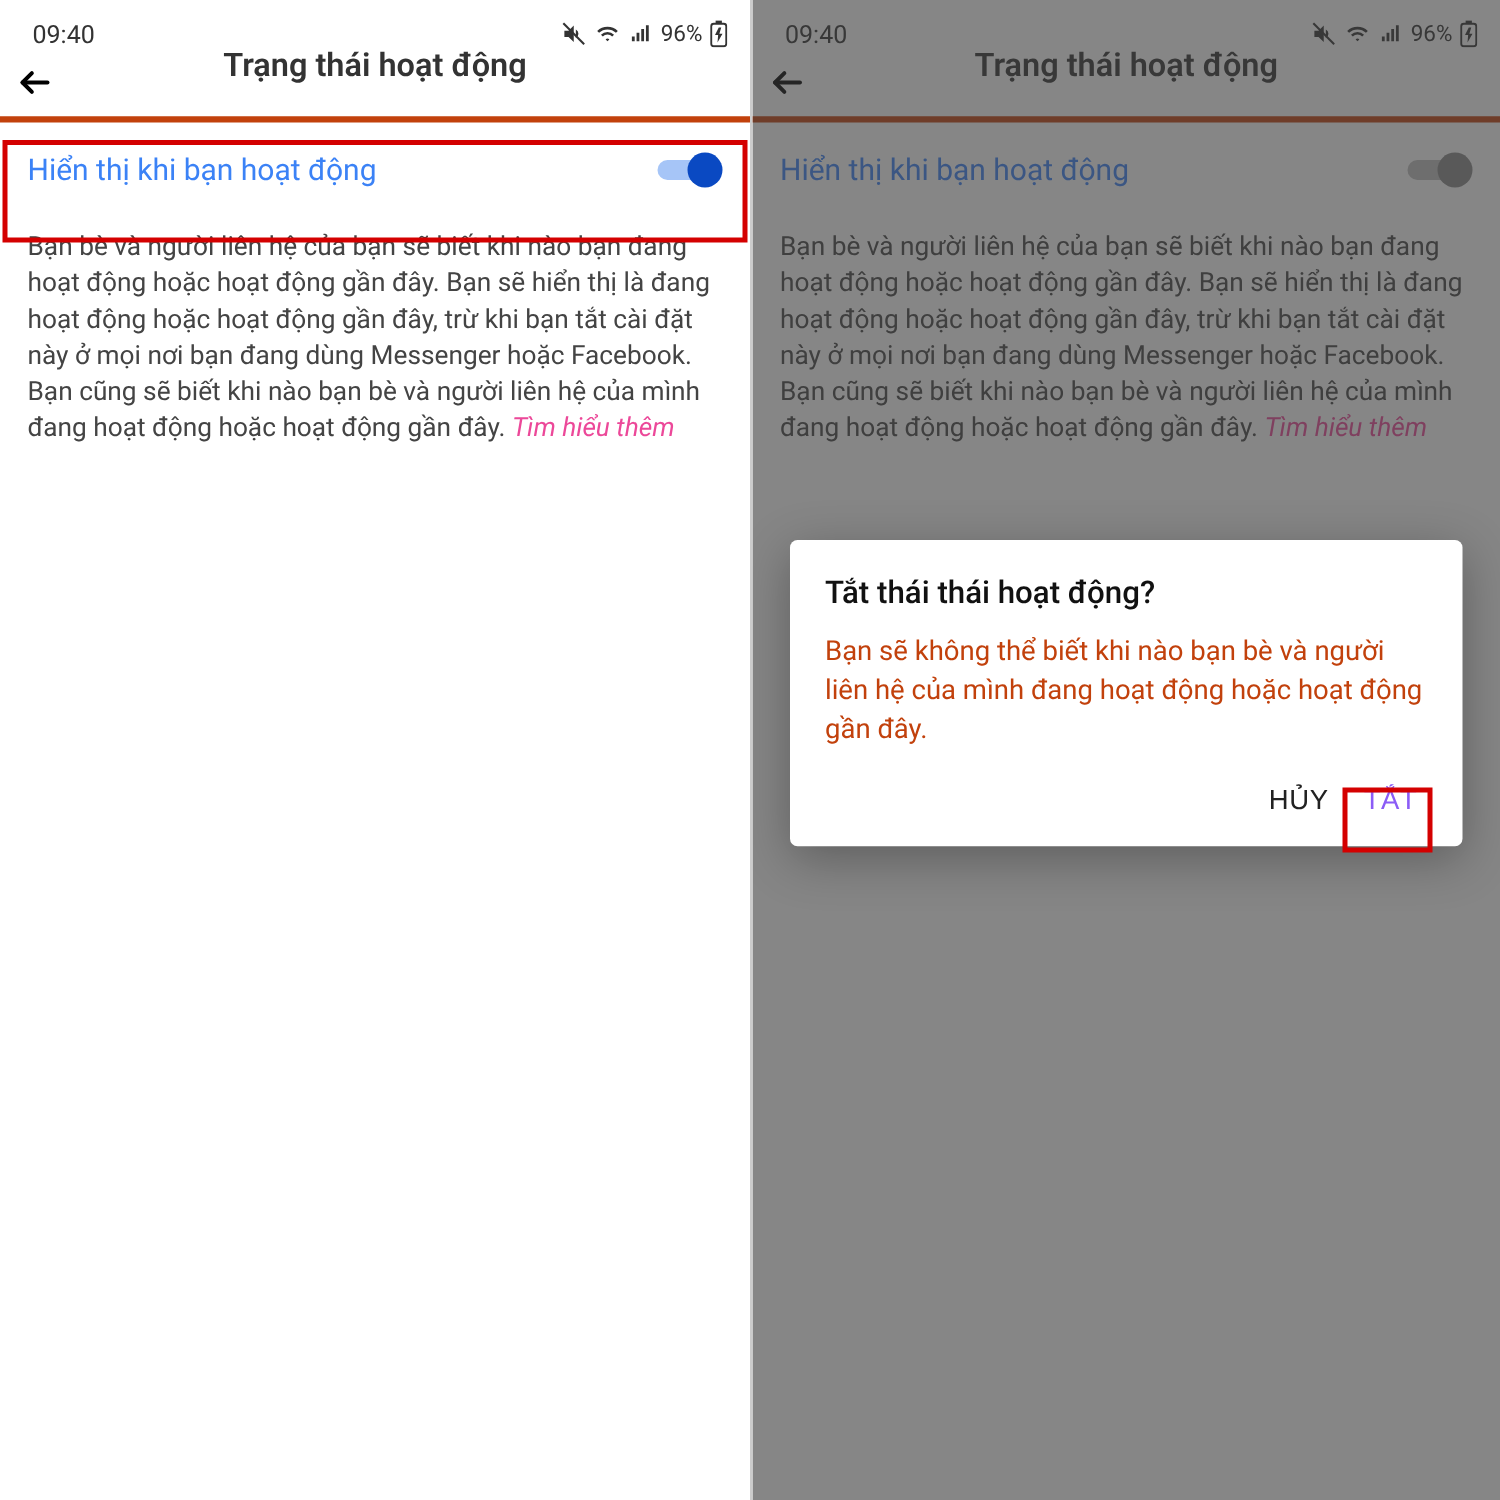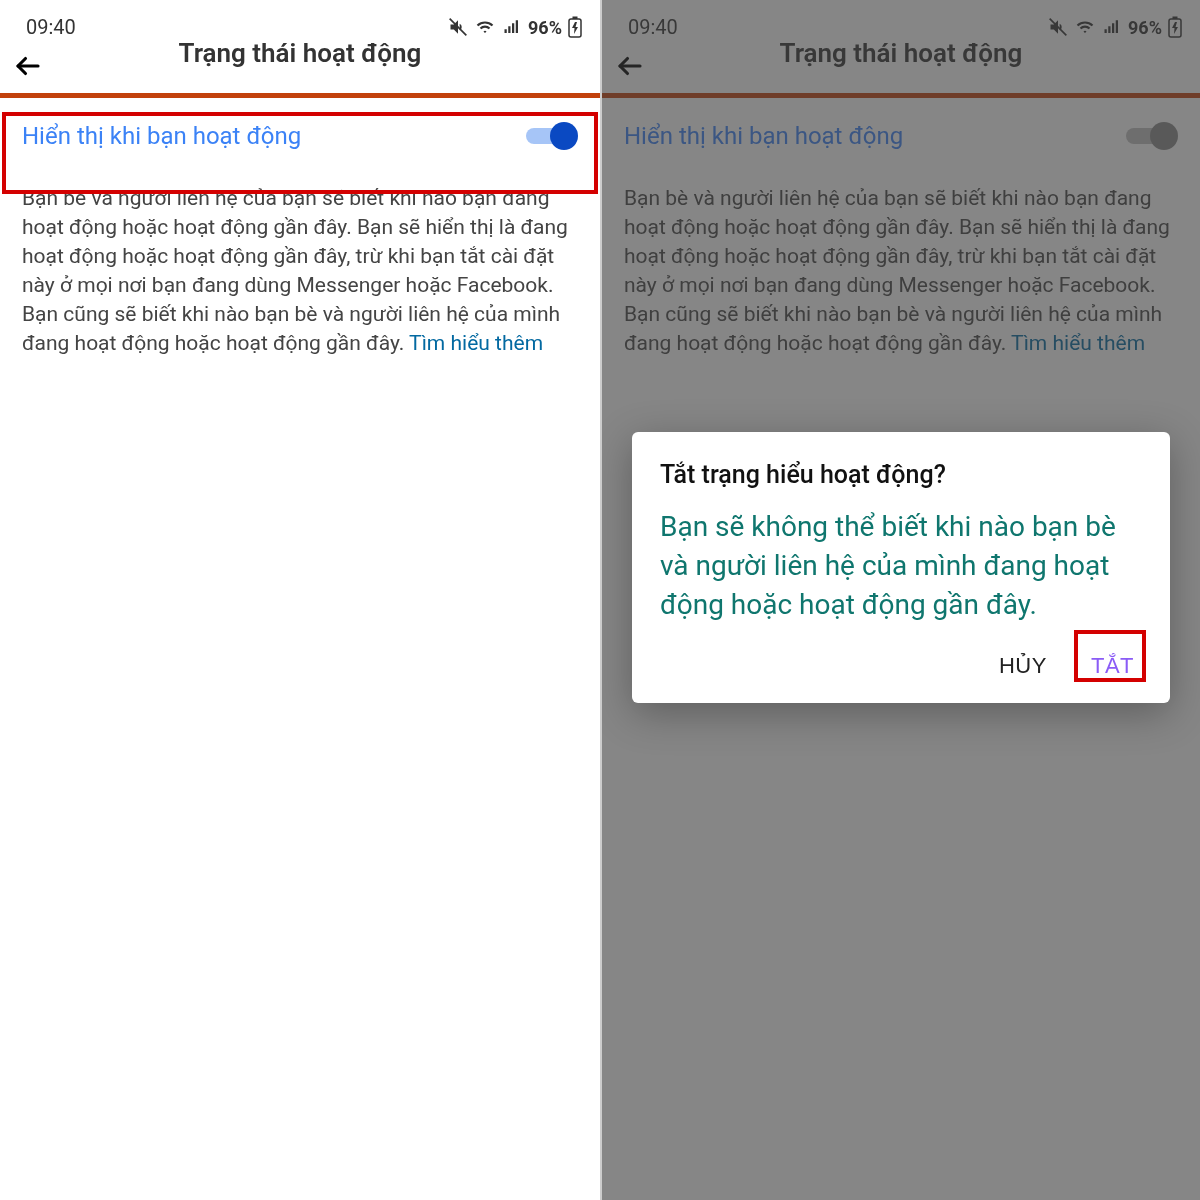--- a/index.html
+++ b/index.html
@@ -27,21 +27,21 @@
   
   .status {
     height: 38px;
     display: flex;
     align-items: center;
     justify-content: space-between;
     padding: 16px 18px 0 26px;
     font-size: 20px;
     color: #333;
   }
-  .status .right { display: flex; align-items: center; gap: 6px; font-weight: bold; }
+  .status .right { display: flex; align-items: center; gap: 6px; }
   .status .right svg { display: block; }
   .pct { font-size: 18px; }
 
   
   .hdr {
     height: 60px;
     display: flex;
     align-items: flex-start;
     border-bottom: 5px solid #c2410c;
     position: relative;
@@ -107,21 +107,21 @@
     pointer-events: none;
   }
 
   
   .desc {
     padding: 10px 22px 0 22px;
     font-size: 21px;
     line-height: 1.38;
     color: #444;
   }
-  .desc a { color: #0369a1; text-decoration: none; }
+  .desc a { color: #ec4899; text-decoration: none; font-style: italic; }
 
   
   .dim {
     position: absolute;
     inset: 0;
     background: rgba(60,60,60,0.62);
   }
   .pane.right .status,
   .pane.right .hdr,
   .pane.right .row,
@@ -139,29 +139,29 @@
     box-shadow: 0 10px 40px rgba(0,0,0,0.3);
     z-index: 2;
   }
   .dlg-title {
     font-size: 25px;
     font-weight: 500;
     color: #111;
     margin-bottom: 18px;
   }
   .dlg-body {
-    font-size: 28px;
+    font-size: 22px;
     line-height: 1.4;
-    color: #0f766e;
+    color: #c2410c;
     margin-bottom: 22px;
   }
   .dlg-actions {
     display: flex;
     justify-content: flex-end;
-    gap: 28px;
+    gap: 12px;
   }
   .dlg-btn {
     font-size: 22px;
     font-weight: 500;
     letter-spacing: 0.5px;
     padding: 6px 8px;
     cursor: pointer;
     background: none;
     border: none;
   }
@@ -289,21 +289,21 @@
       </div>
     </div>
 
     <div class="desc">
       <span>Bạn bè và người liên hệ của bạn sẽ biết khi nào bạn đang hoạt động hoặc hoạt động gần đây. Bạn sẽ hiển thị là đang hoạt động hoặc hoạt động gần đây, trừ khi bạn tắt cài đặt này ở mọi nơi bạn đang dùng Messenger hoặc Facebook. Bạn cũng sẽ biết khi nào bạn bè và người liên hệ của mình đang hoạt động hoặc hoạt động gần đây. </span><a>Tìm hiểu thêm</a>
     </div>
 
     <div class="dim"></div>
 
     <div class="dialog">
-      <div class="dlg-title">Tắt trạng hiểu hoạt động?</div>
+      <div class="dlg-title">Tắt thái thái hoạt động?</div>
       <div class="dlg-body">Bạn sẽ không thể biết khi nào bạn bè và người liên hệ của mình đang hoạt động hoặc hoạt động gần đây.</div>
       <div class="dlg-actions">
         <button class="dlg-btn cancel">HỦY</button>
         <button class="dlg-btn confirm">TẮT</button>
       </div>
       <div class="highlight2"></div>
     </div>
   </div>
 
 </div>

